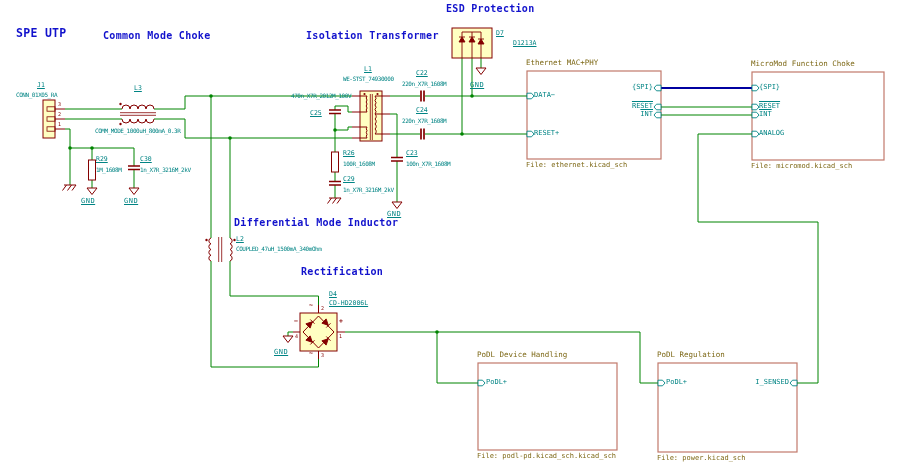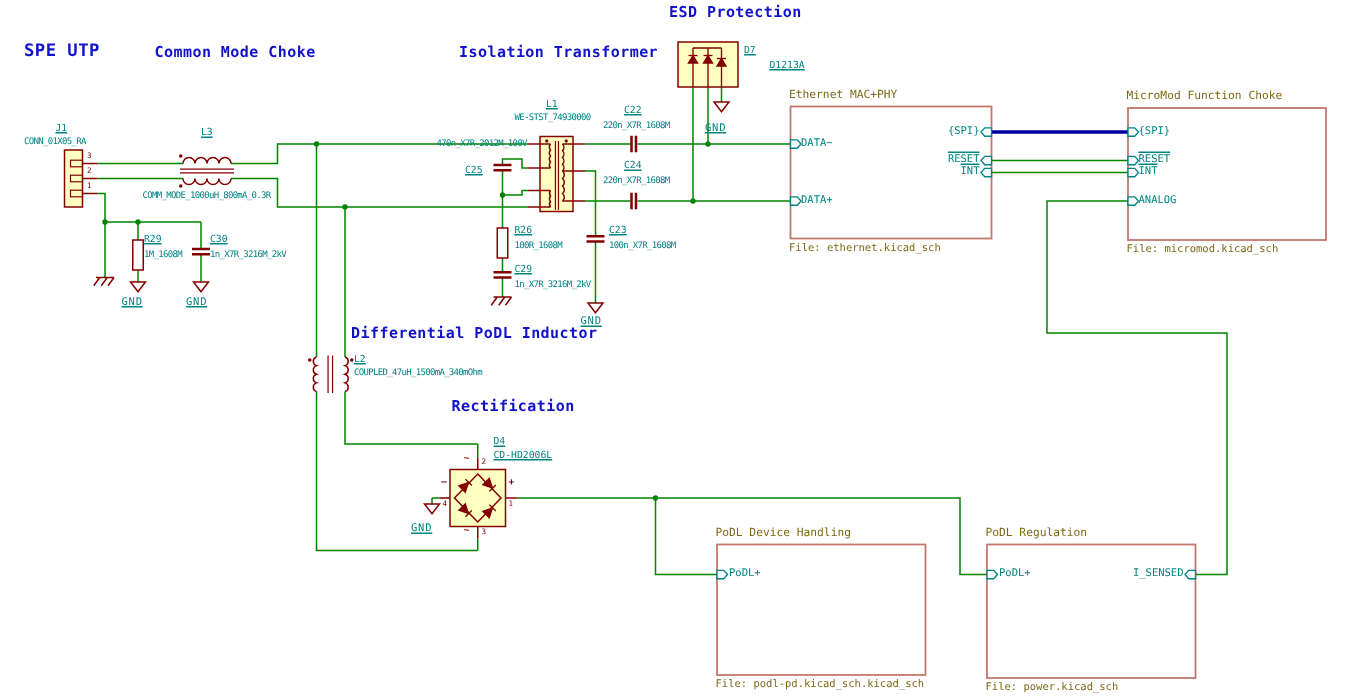--- a/index.html
+++ b/index.html
@@ -208,21 +208,21 @@
     <polygon points="478,380.2 482.5,380.2 485,383 482.5,385.8 478,385.8"></polygon>
     <polygon points="658,380.2 662.5,380.2 665,383 662.5,385.8 658,385.8"></polygon>
     <polygon points="797,380.2 792.5,380.2 790,383 792.5,385.8 797,385.8"></polygon>
   </g>
 </svg>
 
 <span class="lbl t2" style="left:16px;top:28px">SPE UTP</span>
 <span class="lbl t" style="left:103px;top:31px">Common Mode Choke</span>
 <span class="lbl t" style="left:306px;top:31px">Isolation Transformer</span>
 <span class="lbl t" style="left:446px;top:4px">ESD Protection</span>
-<span class="lbl t" style="left:234px;top:218px">Differential PoDL Inductor</span>
+<span class="lbl t" style="left:234px;top:218px">Differential Mode Inductor</span>
 <span class="lbl t" style="left:301px;top:267px">Rectification</span>
 
 <span class="lbl r" style="left:37px;top:82px">J1</span>
 <span class="lbl v" style="left:16px;top:92px">CONN_01X05_RA</span>
 <span class="lbl num" style="left:58px;top:102px">3</span>
 <span class="lbl num" style="left:58px;top:112px">2</span>
 <span class="lbl num" style="left:58px;top:122px">1</span>
 
 <span class="lbl r" style="left:134px;top:85px">L3</span>
 <span class="lbl v" style="left:95px;top:128px">COMM_MODE_1000uH_800mA_0.3R</span>
@@ -269,21 +269,21 @@
 <span class="lbl mk" style="left:309px;top:302px">~</span>
 <span class="lbl mk" style="left:309px;top:350px">~</span>
 <span class="lbl num" style="left:339px;top:334px">1</span>
 <span class="lbl num" style="left:321px;top:306px">2</span>
 <span class="lbl num" style="left:321px;top:353px">3</span>
 <span class="lbl num" style="left:295px;top:334px">4</span>
 
 <span class="lbl sh" style="left:526px;top:59px">Ethernet MAC+PHY</span>
 <span class="lbl fl" style="left:526px;top:162px">File: ethernet.kicad_sch</span>
 <span class="lbl pn" style="left:534px;top:92px">DATA−</span>
-<span class="lbl pn" style="left:534px;top:130px">DATA+</span>
+<span class="lbl pn" style="left:534px;top:130px">RESET+</span>
 <span class="lbl pn ra" style="left:602px;top:84px;width:51px">{SPI}</span>
 <span class="lbl pn ra ov" style="left:602px;top:103px;width:51px">RESET</span>
 <span class="lbl pn ra ov" style="left:602px;top:111px;width:51px">INT</span>
 
 <span class="lbl sh" style="left:751px;top:60px">MicroMod Function Choke</span>
 <span class="lbl fl" style="left:751px;top:163px">File: micromod.kicad_sch</span>
 <span class="lbl pn" style="left:759px;top:84px">{SPI}</span>
 <span class="lbl pn ov" style="left:759px;top:103px">RESET</span>
 <span class="lbl pn ov" style="left:759px;top:111px">INT</span>
 <span class="lbl pn" style="left:759px;top:130px">ANALOG</span>

